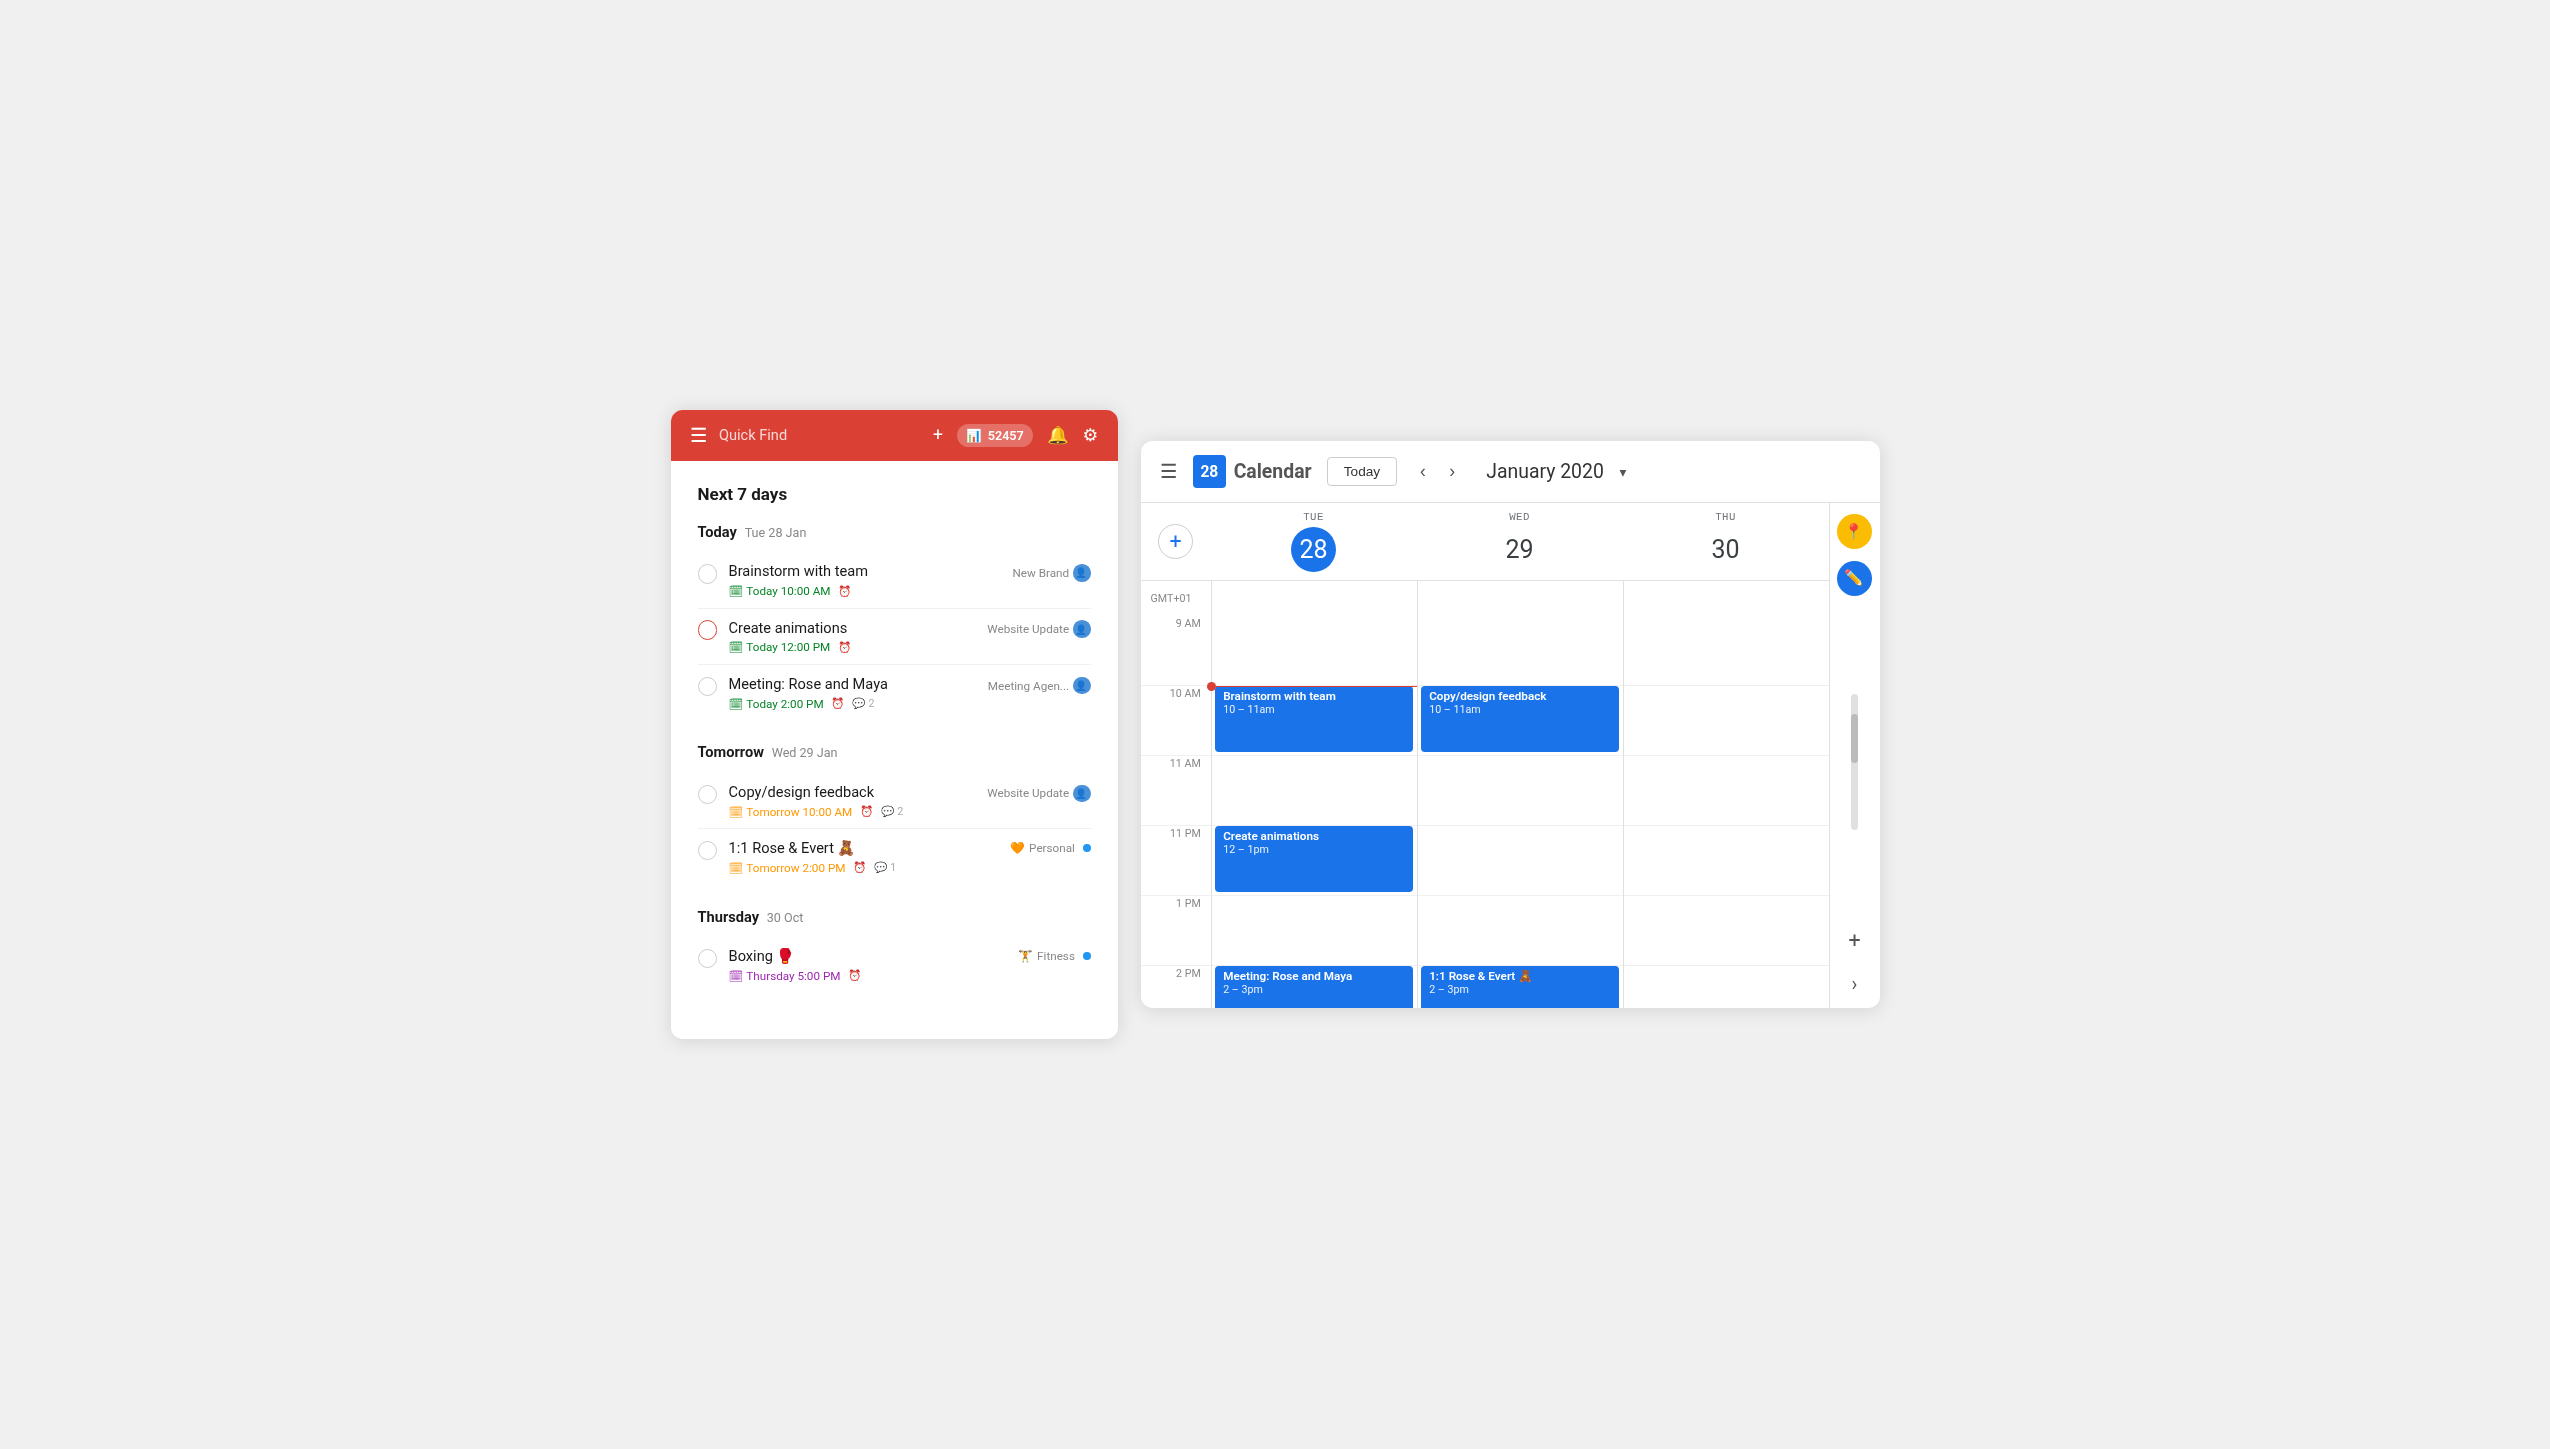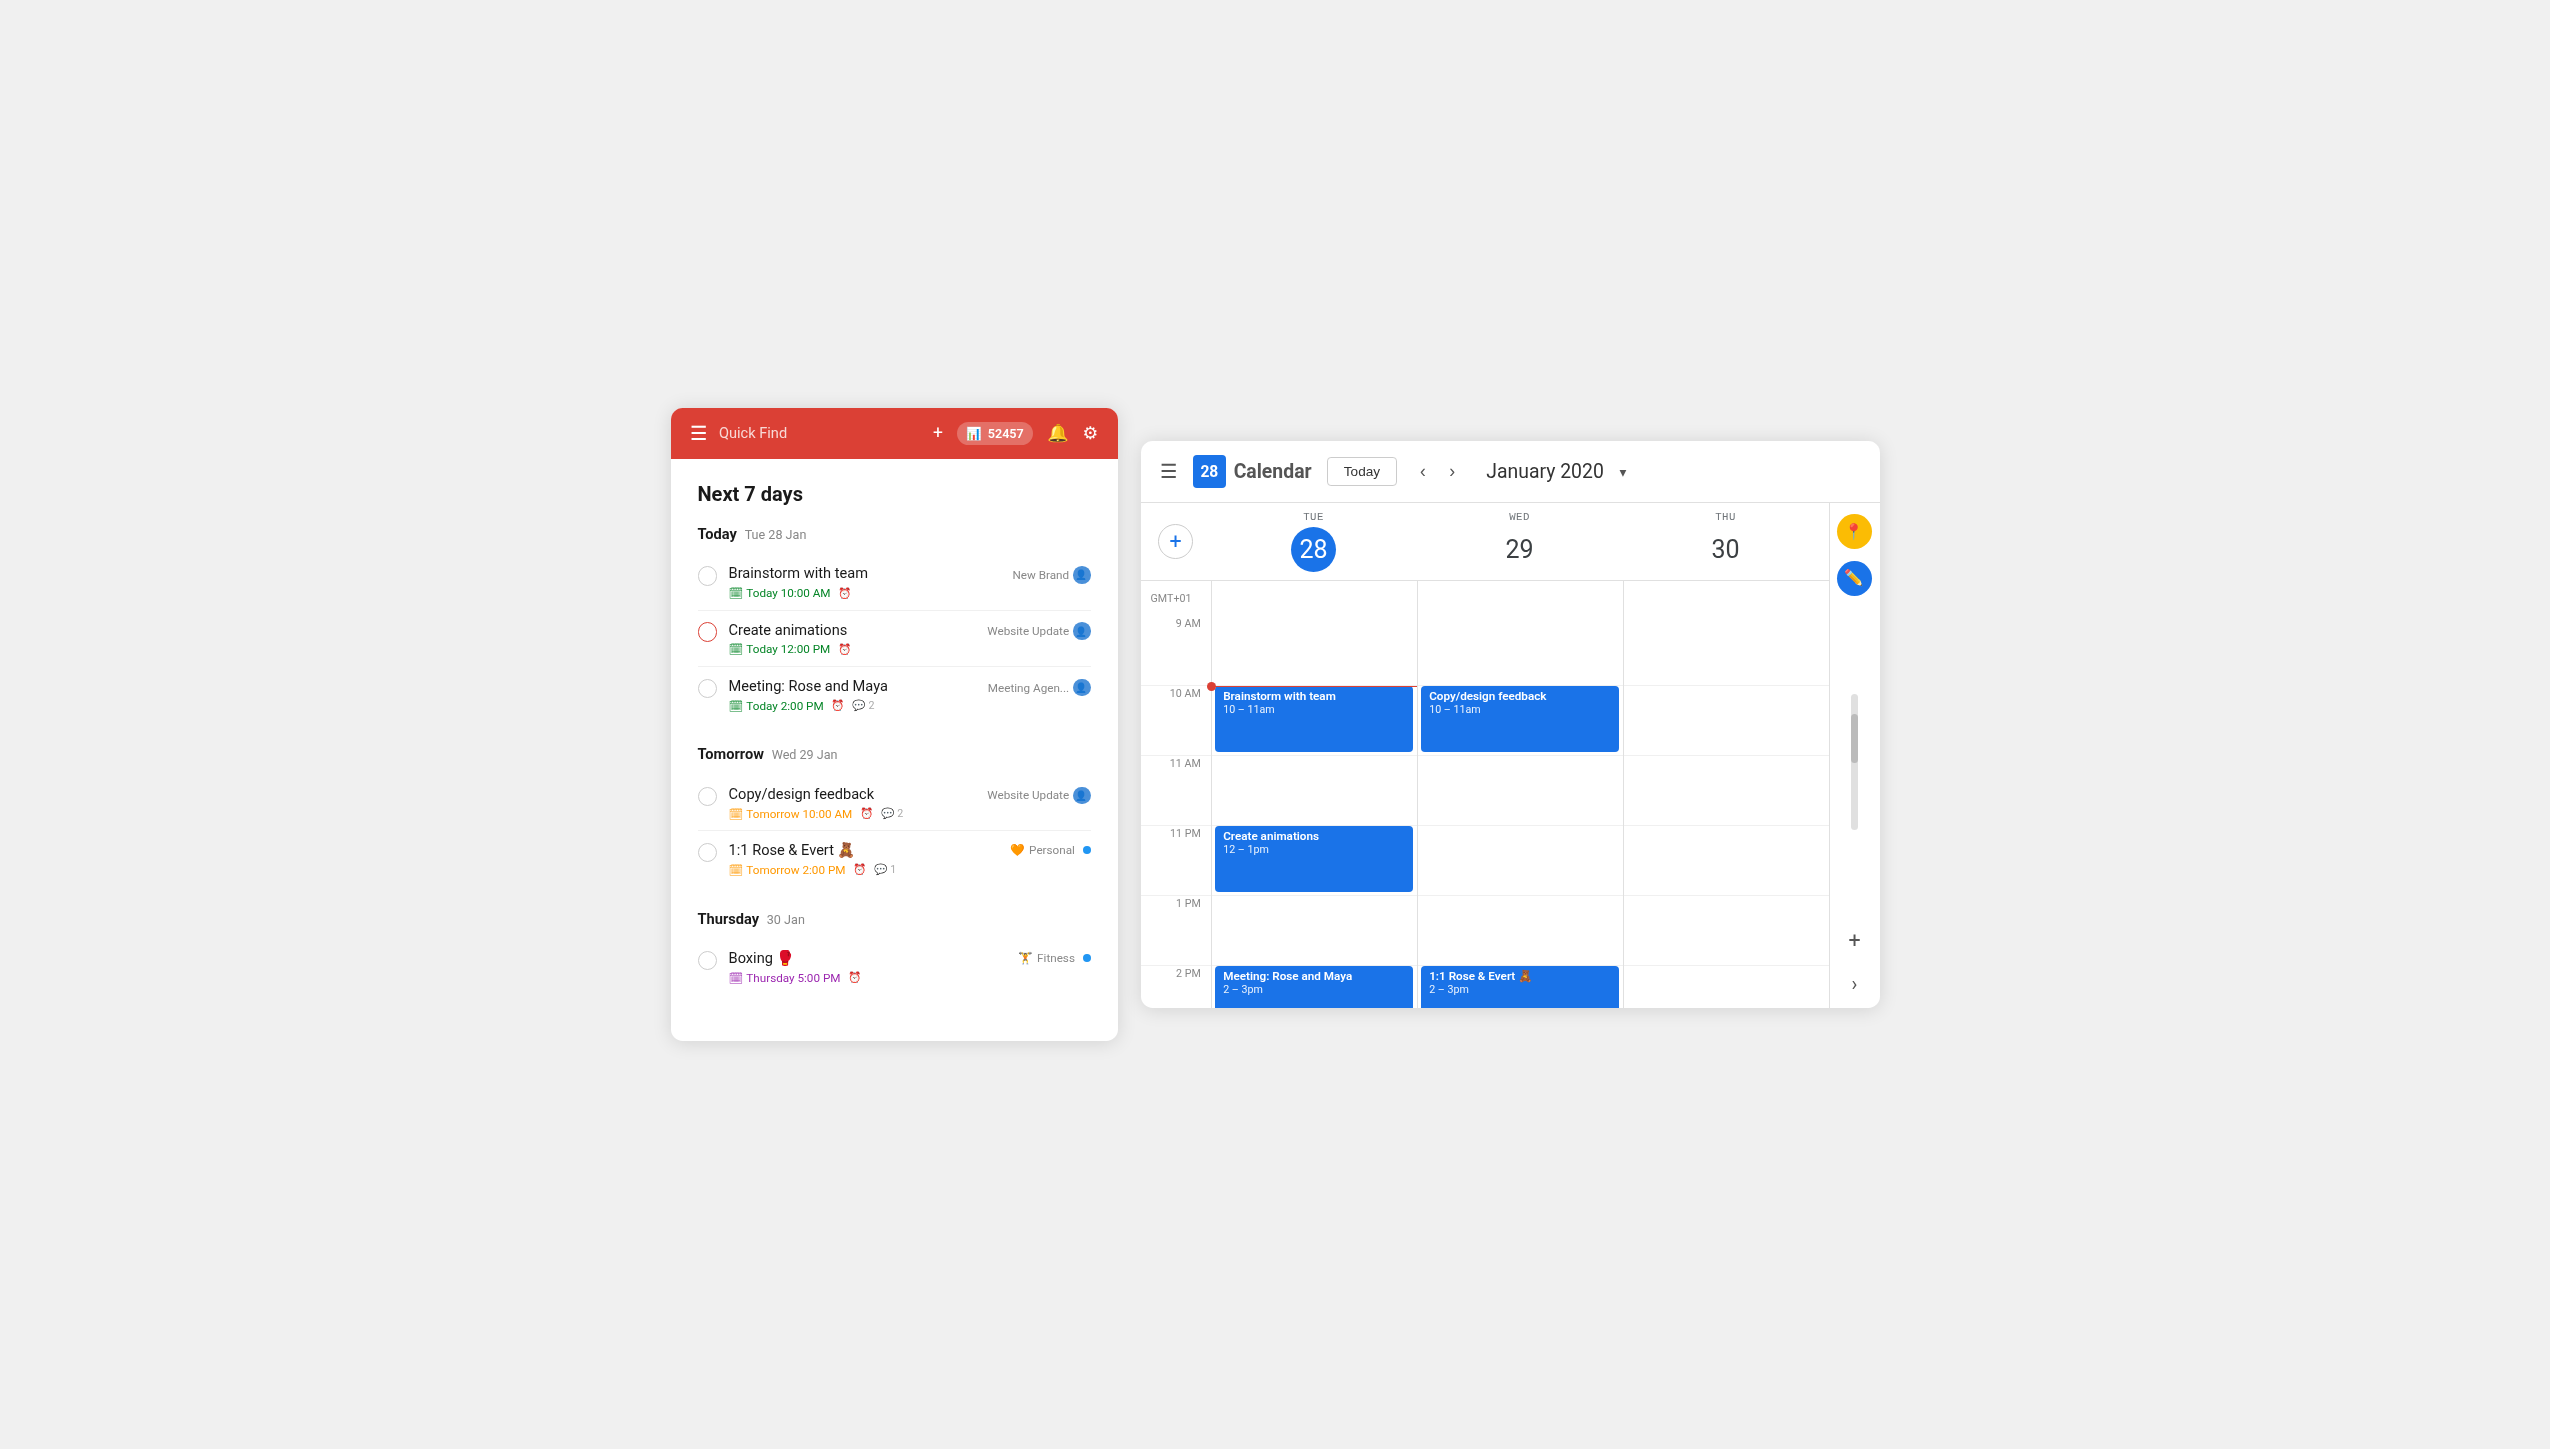--- a/index.html
+++ b/index.html
@@ -60,21 +60,21 @@
       align-items: center;
       gap: 5.8px;
       font-size: 12.6px;
       color: #fff;
       font-weight: 600;
     }
     .left-content {
       padding: 23px 27px;
     }
     .page-title {
-      font-size: 20px;
+      font-size: 17px;
       font-weight: 700;
       color: #1a1a1a;
       margin-bottom: 19.4px;
     }
     .day-section {
       margin-bottom: 23px;
     }
     .day-header {
       display: flex;
       align-items: baseline;
@@ -526,21 +526,21 @@
             <span>Personal</span>
             <span class="project-dot"></span>
           </span>
         </div>
       </div>
     </div>
 
     <div class="day-section">
       <div class="day-header">
         <span class="day-label">Thursday</span>
-        <span class="day-date">30 Jan</span>
+        <span class="day-date">30 Oct</span>
       </div>
 
       <div class="task-item">
         <div class="task-checkbox"></div>
         <div class="task-body">
           <div class="task-name">Boxing 🥊</div>
           <div class="task-meta">
             <span class="task-date-thursday">
               <span>🗓</span>
               <span>Thursday 5:00 PM</span>

